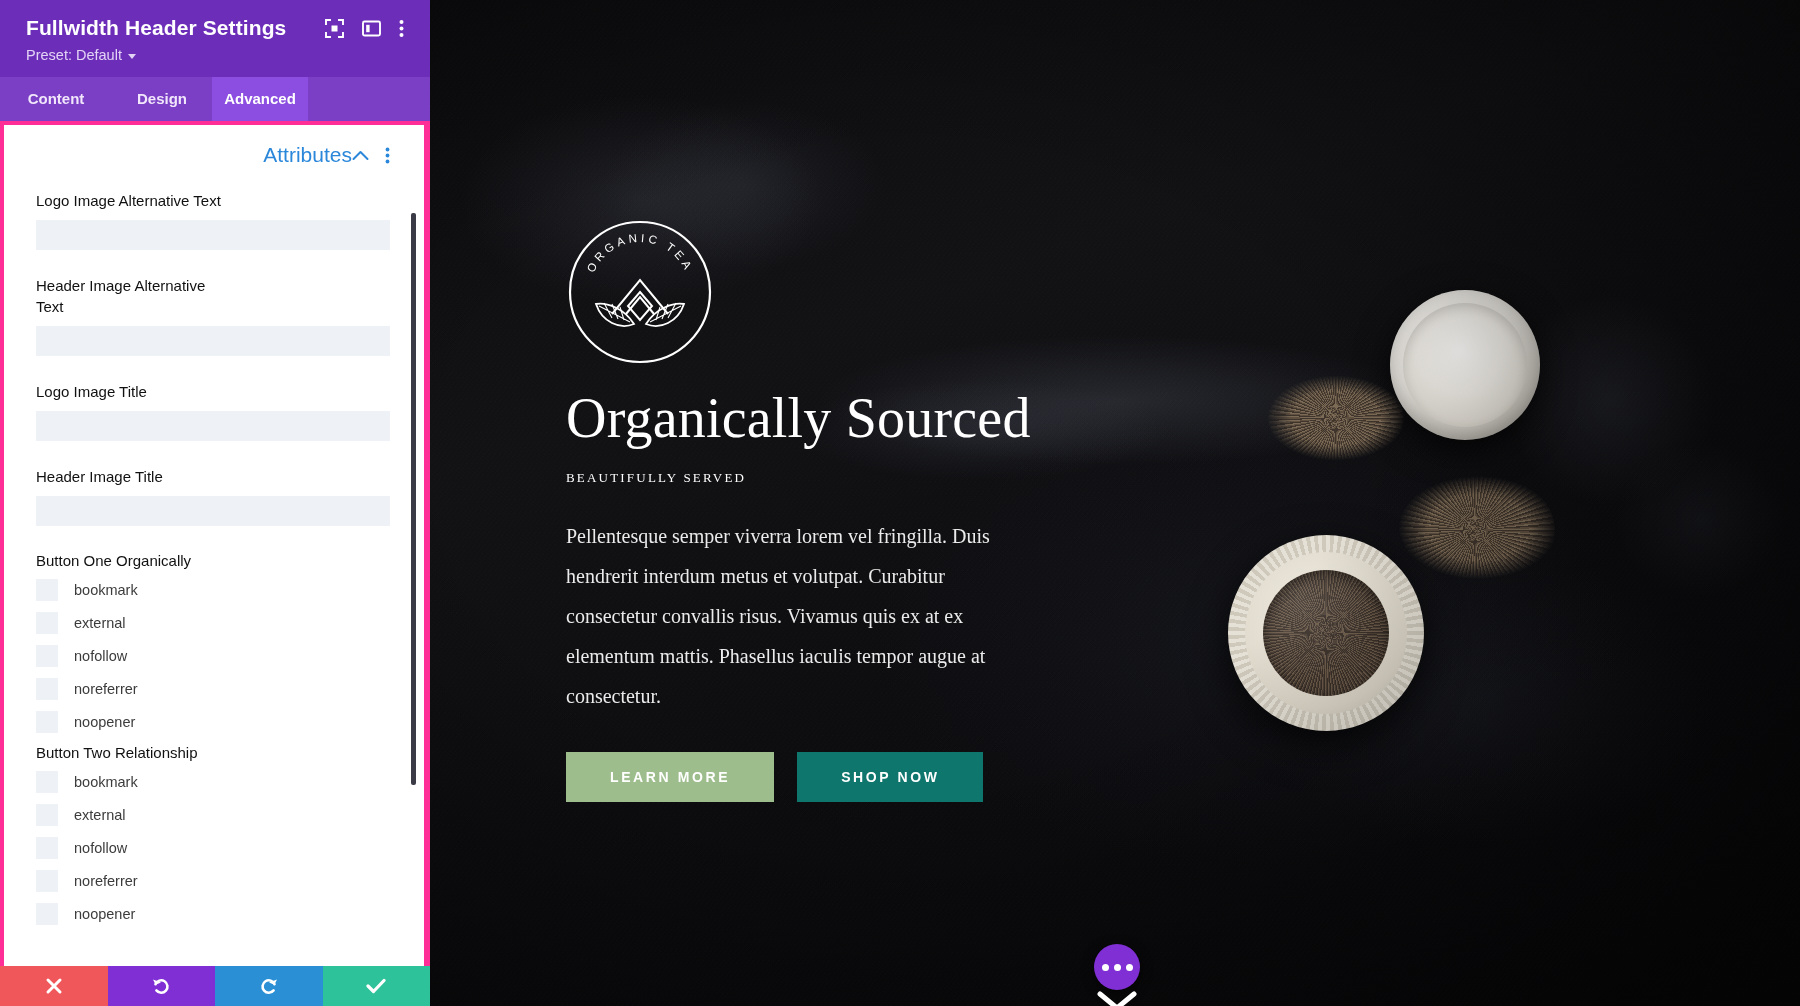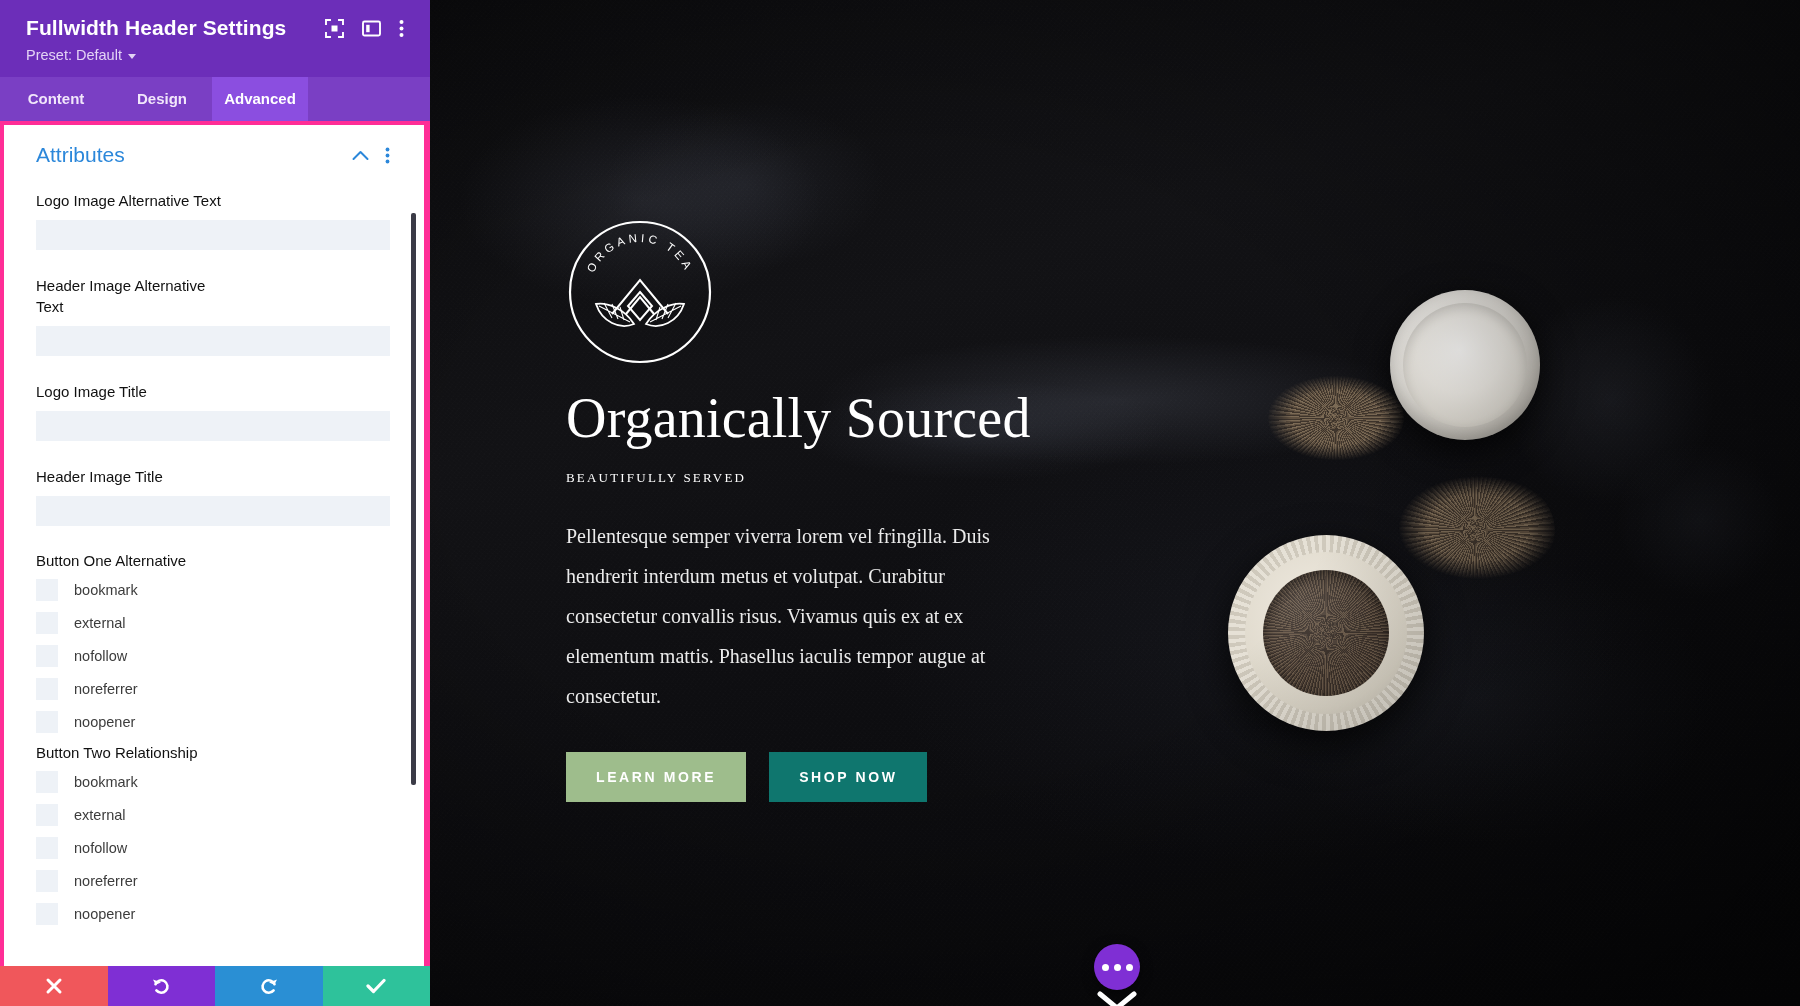--- a/index.html
+++ b/index.html
@@ -106,21 +106,21 @@
     font-size: 13px; letter-spacing: 2.2px; margin-top: 20px; color: #fff;
   }
   .hero-body {
     font-family: "Liberation Serif", serif;
     font-size: 20px; line-height: 2.0; margin-top: 30px;
     color: #ebebeb; width: 470px;
   }
   .hero-actions { margin-top: 36px; display: flex; gap: 23px; }
   .btn {
     font-size: 14px; letter-spacing: 2.6px; font-weight: 700;
-    padding: 18px 30px; border: 0; cursor: pointer; line-height: 1;
+    padding: 18px 44px; border: 0; cursor: pointer; line-height: 1;
   }
   .btn-learn { background: #9ebd8c; color: #ffffff; }
   .btn-shop  { background: #0f766e; color: #ffffff; }
 
   
   .fab {
     position: absolute; left: 1094px; top: 944px;
     width: 46px; height: 46px; border-radius: 50%;
     background: #7f2fd4;
     display: flex; align-items: center; justify-content: center;
@@ -178,21 +178,21 @@
     background: #fff;
     overflow: hidden;
     padding: 0 0 0 0;
   }
   .scroll-inner { padding: 18px 34px 10px 32px; }
 
   .section-head {
     display: flex; align-items: center; margin-bottom: 24px;
   }
   .section-title {
-    color: #2b87da; font-size: 21px; flex: 1 1 auto; font-weight: 400;
+    color: #2b87da; font-size: 21px; flex: 1 1 auto; font-weight: 400; text-align: right;
   }
   .sh-icons { display: flex; align-items: center; gap: 16px; }
   .sh-icons svg { display: block; cursor: pointer; }
 
   .field { margin-bottom: 26px; }
   .field-label {
     font-size: 15px; color: #111; margin-bottom: 9px; line-height: 1.35;
   }
   .field-label.wrap { max-width: 200px; }
   .text-input {
@@ -347,21 +347,21 @@
             <div class="field-label">Logo Image Title</div>
             <input class="text-input" type="text" value="" style="">
           </div>
 
           <div class="field">
             <div class="field-label">Header Image Title</div>
             <input class="text-input" type="text" value="" style="">
           </div>
 
           <div class="group">
-            <div class="group-label">Button One Alternative</div>
+            <div class="group-label">Button One Organically</div>
 
             <label class="check-row">
               <span class="check-box"></span>
               <span class="check-label">bookmark</span>
             </label>
             <label class="check-row">
               <span class="check-box"></span>
               <span class="check-label">external</span>
             </label>
             <label class="check-row">

